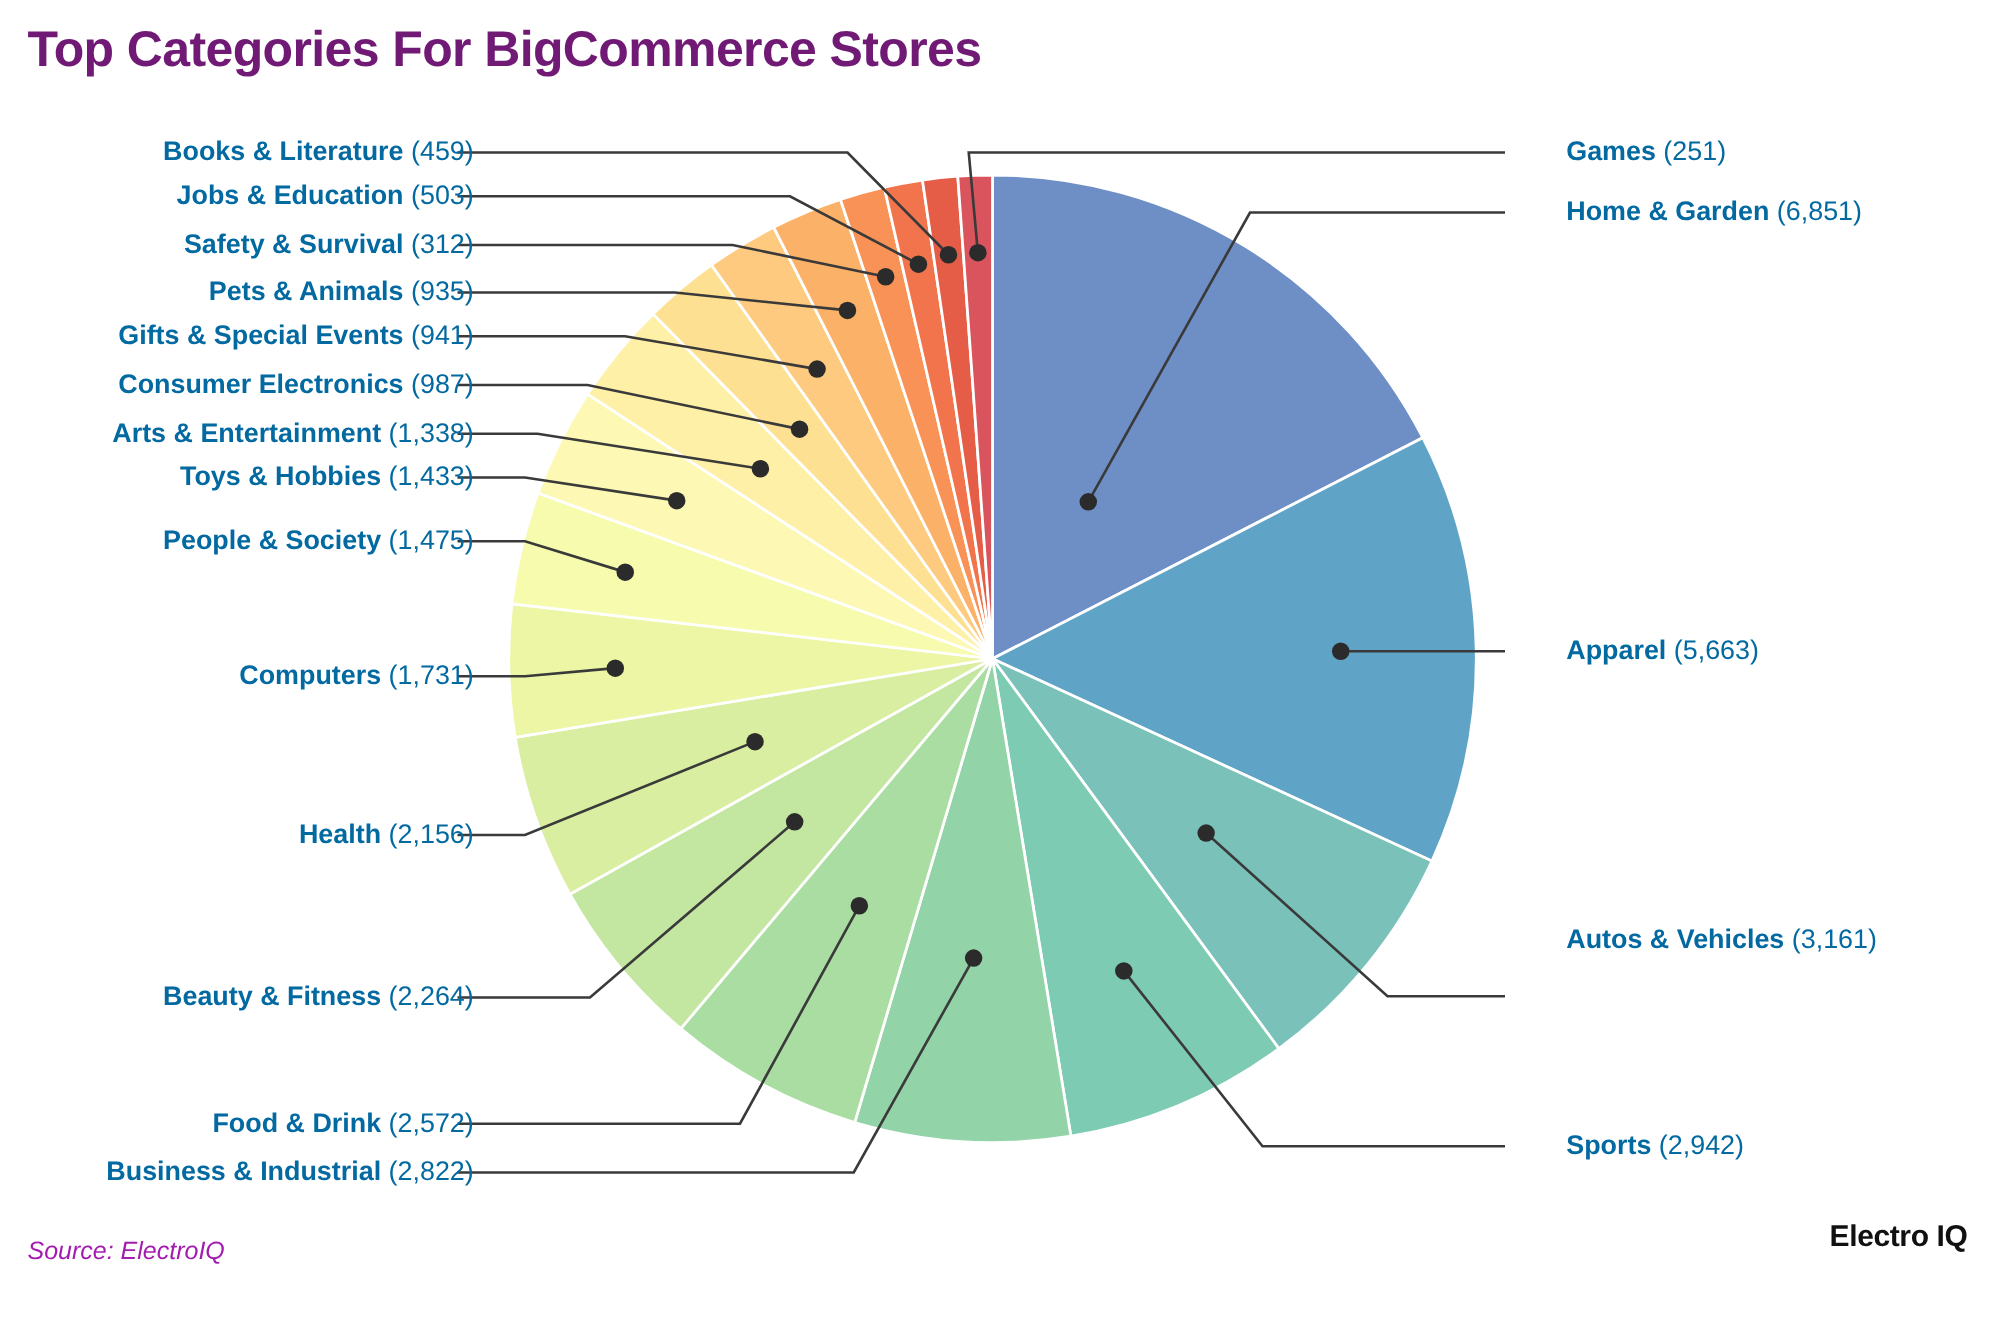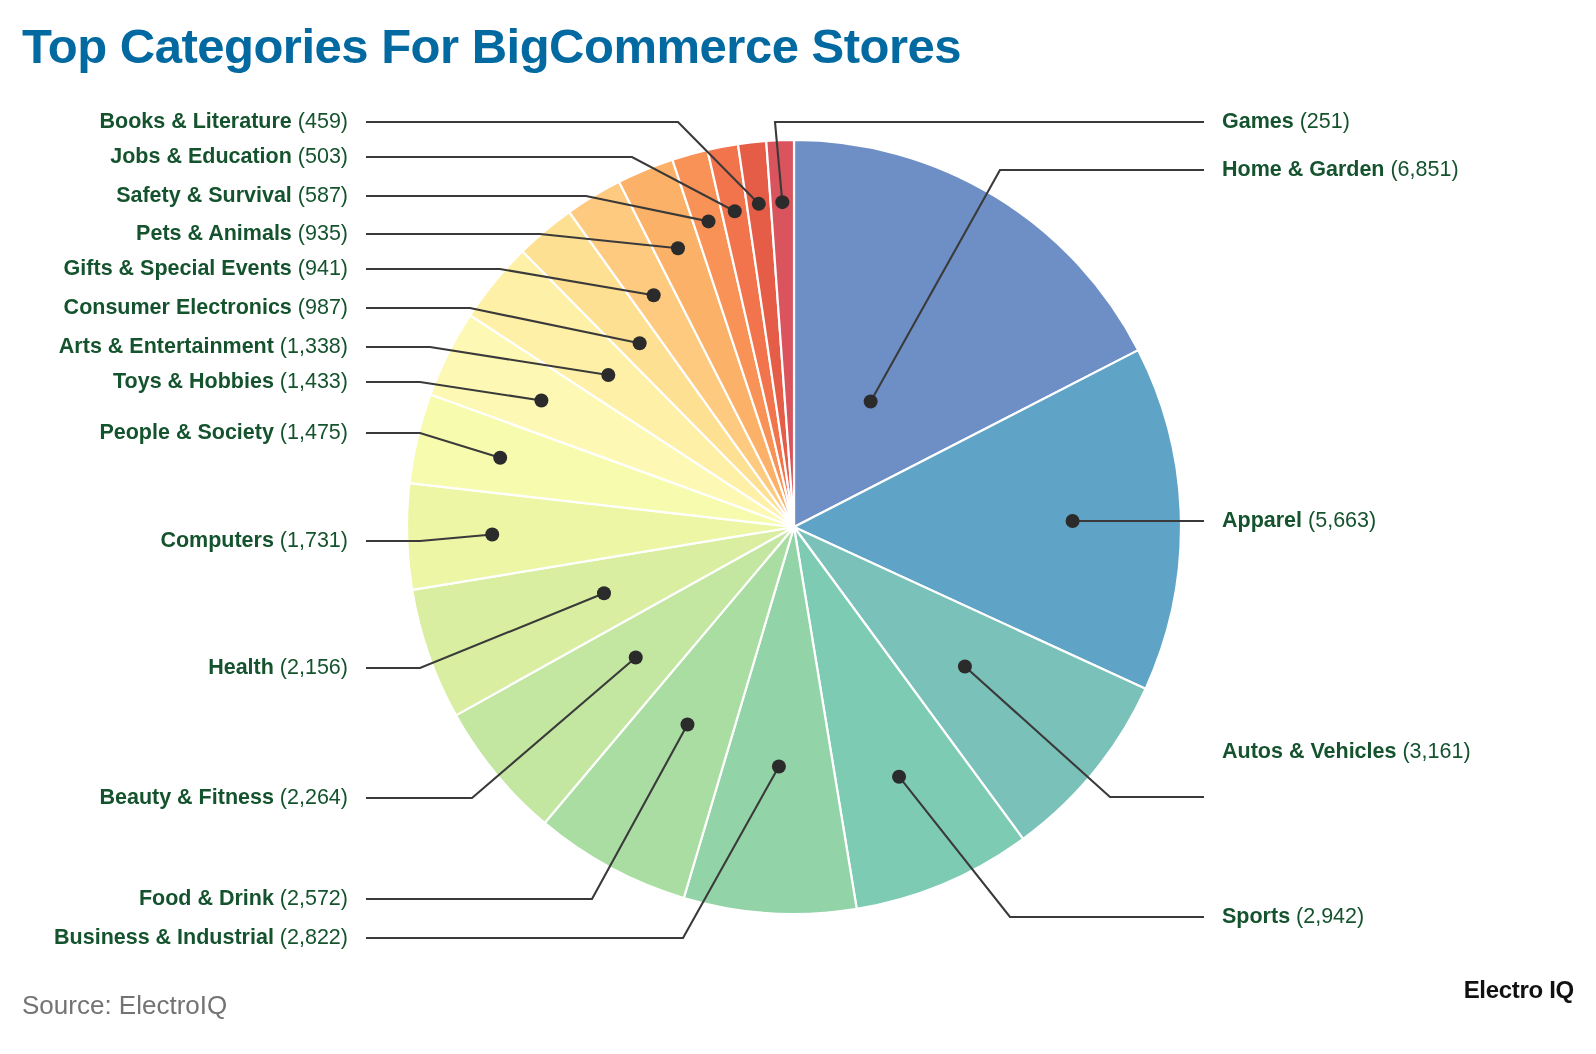--- a/index.html
+++ b/index.html
@@ -13,53 +13,55 @@
     height: 1054px;
     position: relative;
     overflow: hidden;
     font-family: "Liberation Sans", "DejaVu Sans", sans-serif;
     color: #1a1a1a;
   }
   #chart-title {
     position: absolute;
     left: 22px;
     top: 18px;
-    font-size: 49px;
+    font-size: 40px;
     font-weight: bold;
     letter-spacing: -0.5px;
-    color: #0369a1;
+    color: #701a75;
     white-space: nowrap;
   }
   #pie-svg {
     position: absolute;
     left: 0;
     top: 0;
     width: 1596px;
     height: 1054px;
   }
   .slice-path { stroke: #ffffff; stroke-width: 2.2; }
   .leader-line { stroke: #3a3a3a; stroke-width: 2.1; fill: none; stroke-linejoin: miter; }
   .leader-dot { fill: #2b2b2b; }
   .cat-label {
     position: absolute;
     font-size: 21.5px;
     white-space: nowrap;
-    color: #14532d;
+    color: #0369a1;
     line-height: 1;
+    margin-left: 31px;
   }
   .cat-label .cat-name { font-weight: bold; }
   .cat-label .cat-value { font-weight: normal; }
   .cat-label.align-right { transform: translate(-100%, -50%); }
   .cat-label.align-left { transform: translate(0, -50%); }
   #source-note {
     position: absolute;
     left: 22px;
     top: 990px;
-    font-size: 26px;
-    color: #737373;
+    font-size: 20px;
+    color: #a21caf;
+    font-style: italic;
   }
   #brand-mark {
     position: absolute;
     right: 22px;
     top: 976px;
     font-size: 24px;
     font-weight: bold;
     color: #111111;
     letter-spacing: -0.3px;
   }
@@ -142,20 +144,20 @@
     <div class="cat-label align-right" style="left: 348px; top: 899px;"><span class="cat-name">Food &amp; Drink</span><span class="cat-value"> (2,572)</span></div>
     <div class="cat-label align-right" style="left: 348px; top: 798px;"><span class="cat-name">Beauty &amp; Fitness</span><span class="cat-value"> (2,264)</span></div>
     <div class="cat-label align-right" style="left: 348px; top: 668px;"><span class="cat-name">Health</span><span class="cat-value"> (2,156)</span></div>
     <div class="cat-label align-right" style="left: 348px; top: 541px;"><span class="cat-name">Computers</span><span class="cat-value"> (1,731)</span></div>
     <div class="cat-label align-right" style="left: 348px; top: 433px;"><span class="cat-name">People &amp; Society</span><span class="cat-value"> (1,475)</span></div>
     <div class="cat-label align-right" style="left: 348px; top: 382px;"><span class="cat-name">Toys &amp; Hobbies</span><span class="cat-value"> (1,433)</span></div>
     <div class="cat-label align-right" style="left: 348px; top: 347px;"><span class="cat-name">Arts &amp; Entertainment</span><span class="cat-value"> (1,338)</span></div>
     <div class="cat-label align-right" style="left: 348px; top: 308px;"><span class="cat-name">Consumer Electronics</span><span class="cat-value"> (987)</span></div>
     <div class="cat-label align-right" style="left: 348px; top: 269px;"><span class="cat-name">Gifts &amp; Special Events</span><span class="cat-value"> (941)</span></div>
     <div class="cat-label align-right" style="left: 348px; top: 234px;"><span class="cat-name">Pets &amp; Animals</span><span class="cat-value"> (935)</span></div>
-    <div class="cat-label align-right" style="left: 348px; top: 196px;"><span class="cat-name">Safety &amp; Survival</span><span class="cat-value"> (587)</span></div>
+    <div class="cat-label align-right" style="left: 348px; top: 196px;"><span class="cat-name">Safety &amp; Survival</span><span class="cat-value"> (312)</span></div>
     <div class="cat-label align-right" style="left: 348px; top: 157px;"><span class="cat-name">Jobs &amp; Education</span><span class="cat-value"> (503)</span></div>
     <div class="cat-label align-right" style="left: 348px; top: 122px;"><span class="cat-name">Books &amp; Literature</span><span class="cat-value"> (459)</span></div>
     <div class="cat-label align-left" style="left: 1222px; top: 122px;"><span class="cat-name">Games</span><span class="cat-value"> (251)</span></div>
   </div>
 
 <div id="source-note">Source: ElectroIQ</div>
 <div id="brand-mark">Electro IQ</div>
 
 </body></html>

